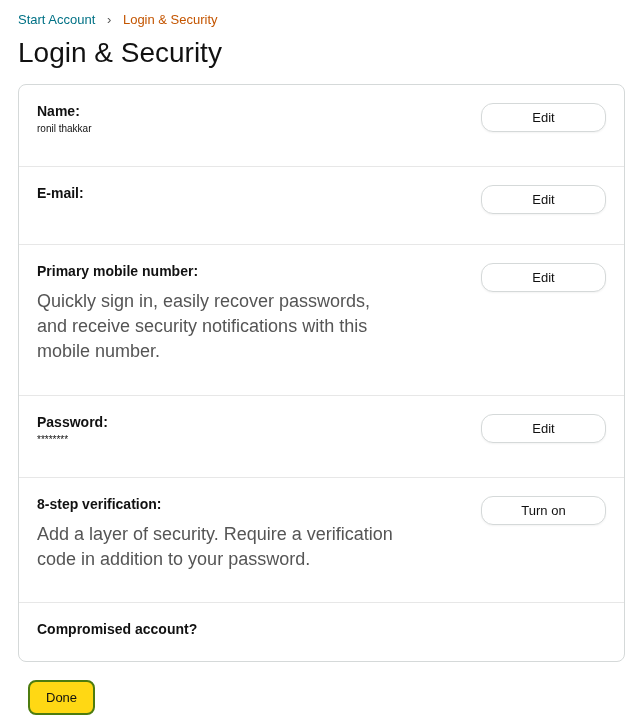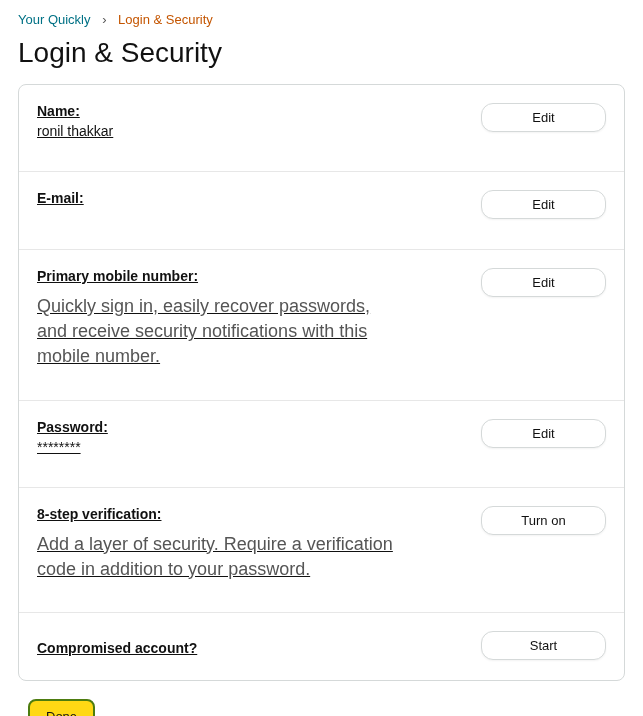--- a/index.html
+++ b/index.html
@@ -46,30 +46,29 @@
       align-items: flex-start;
       padding: 18px 18px 30px 18px;
       border-bottom: 1px solid #e7e7e7;
     }
     .row:last-child {
       border-bottom: none;
     }
     .row-content {
       flex: 1;
       padding-right: 20px;
-      text-decoration: underline;
     }
     .row-label {
       font-weight: 700;
       font-size: 14px;
       color: #111;
       margin-bottom: 4px;
     }
     .row-value {
-      font-size: 14px;
+      font-size: 10px;
       color: #111;
       margin-bottom: 2px;
     }
     .row-desc {
       font-size: 18px;
       color: #555;
       line-height: 1.4;
       margin-top: 10px;
       max-width: 360px;
     }
@@ -102,21 +101,21 @@
       margin-top: 18px;
       margin-left: 10px;
     }
   </style>
 </head>
 <body>
 
 
 
 <div class="breadcrumb">
-  <a href="#">Your Quickly</a>
+  <a href="#">Start Account</a>
   <span class="sep">›</span>
   <span class="current">Login &amp; Security</span>
 </div>
 
 <h1>Login &amp; Security</h1>
 
 <div class="card">
 
   <div class="row">
     <div class="row-content">
@@ -151,25 +150,24 @@
   </div>
 
   <div class="row">
     <div class="row-content">
       <div class="row-label">8-step verification:</div>
       <div class="row-desc">Add a layer of security. Require a verification code in addition to your password.</div>
     </div>
     <button class="btn">Turn on</button>
   </div>
 
-  <div class="row" style="padding-bottom:20px;align-items:flex-end;">
+  <div class="row" style="padding-bottom:20px;">
     <div class="row-content">
       <div class="row-label">Compromised account?</div>
     </div>
-    <button class="btn">Start</button>
   </div>
 
 </div>
 
 <button class="done-btn">Done</button>
 
 
 
 
 </body></html>

